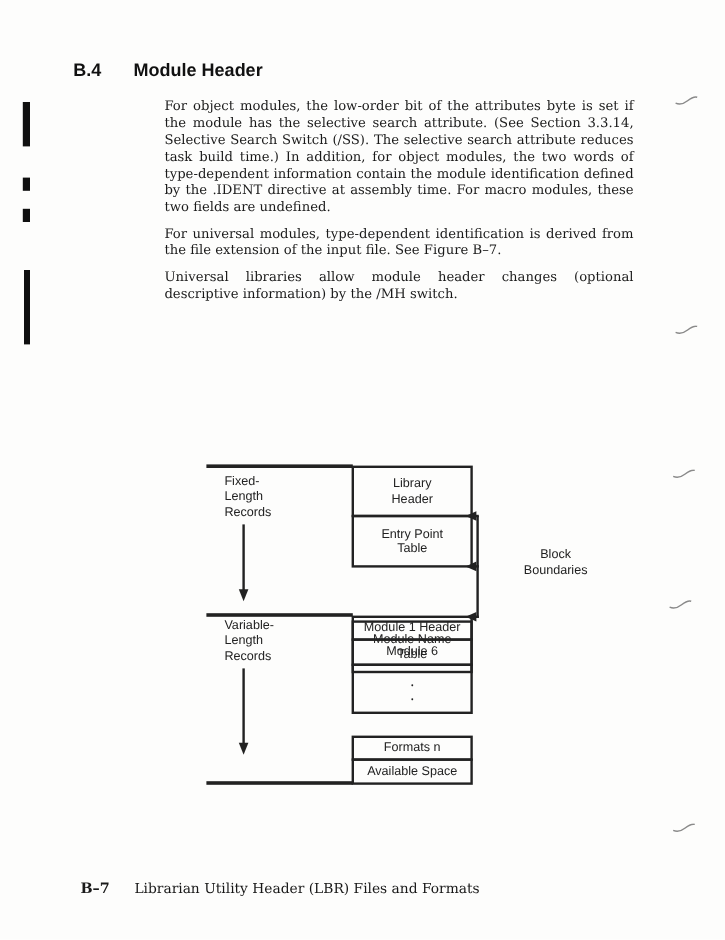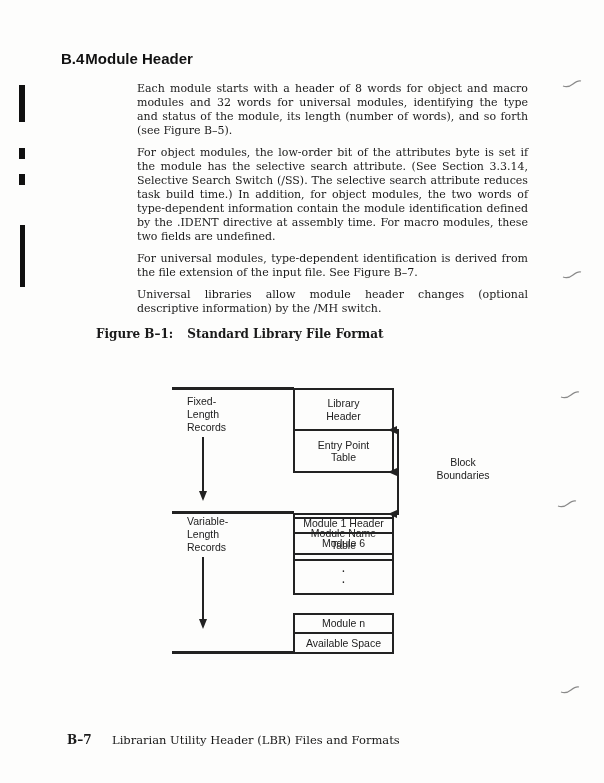--- a/index.html
+++ b/index.html
@@ -17,21 +17,21 @@
   .cb1{left:19px;top:85px;width:6px;height:37px;}
   .cb2{left:19px;top:148px;width:6px;height:11px;}
   .cb3{left:19px;top:174px;width:6px;height:11px;}
   .cb4{left:20px;top:225px;width:5px;height:62px;}
 
   
   .heading{
     position:absolute;left:61px;top:50px;
     font-family:"Liberation Sans", sans-serif;
     font-weight:700;font-size:15px;color:#111;
-    display:flex;gap:1px;white-space:nowrap;
+    display:flex;gap:27px;white-space:nowrap;
   }
 
   
   .body-text{
     position:absolute;left:137px;top:82px;width:391px;
     font-size:11px;line-height:14px;text-align:justify;
   }
   .body-text p{margin:0 0 8px 0;}
 
   
@@ -119,29 +119,25 @@
   <div class="change-bar cb2"></div>
   <div class="change-bar cb3"></div>
   <div class="change-bar cb4"></div>
 
   <div class="heading">
     <span>B.4</span>
     <span>Module Header</span>
   </div>
 
   <div class="body-text">
-    <p>Each module starts with a header of 8 words for object and macro modules and 32 words for universal modules, identifying the type and status of the module, its length (number of words), and so forth (see Figure B–5).</p>
     <p>For object modules, the low-order bit of the attributes byte is set if the module has the selective search attribute. (See Section 3.3.14, Selective Search Switch (/SS). The selective search attribute reduces task build time.) In addition, for object modules, the two words of type-dependent information contain the module identification defined by the .IDENT directive at assembly time. For macro modules, these two fields are undefined.</p>
     <p>For universal modules, type-dependent identification is derived from the file extension of the input file. See Figure B–7.</p>
     <p>Universal libraries allow module header changes (optional descriptive information) by the /MH switch.</p>
   </div>
 
-  <div class="fig-caption">
-    <span class="cap-label">Figure B–1:</span><span class="cap-title">Standard Library File Format</span>
-  </div>
 
   <div class="diag-line ln-top"></div>
   <div class="diag-line ln-mid"></div>
   <div class="diag-line ln-bot"></div>
 
   <div class="diag-label lbl-fixed">Fixed-
 Length
 Records</div>
   <div class="arrow-line ar1"></div>
   <div class="arrow-head-down ah1"></div>
@@ -155,21 +151,21 @@
     <div class="fig-box b0">Library
 Header</div>
     <div class="fig-box b1">Entry Point
 Table</div>
     <div class="fig-box b2">Module Name
 Table</div>
     <div class="fig-box b3">Module 1 Header</div>
     <div class="fig-box b4">Module 6</div>
     <div class="fig-box b5">.
 .</div>
-    <div class="fig-box b7">Module n</div>
+    <div class="fig-box b7">Formats n</div>
     <div class="fig-box b8">Available Space</div>
   </div>
 
   <div class="bracket-vline"></div>
   <div class="bracket-stub st1"></div>
   <div class="bracket-stub st2"></div>
   <div class="bracket-stub st3"></div>
   <div class="bracket-arrow ba1"></div>
   <div class="bracket-arrow ba2"></div>
   <div class="bracket-arrow ba3"></div>

